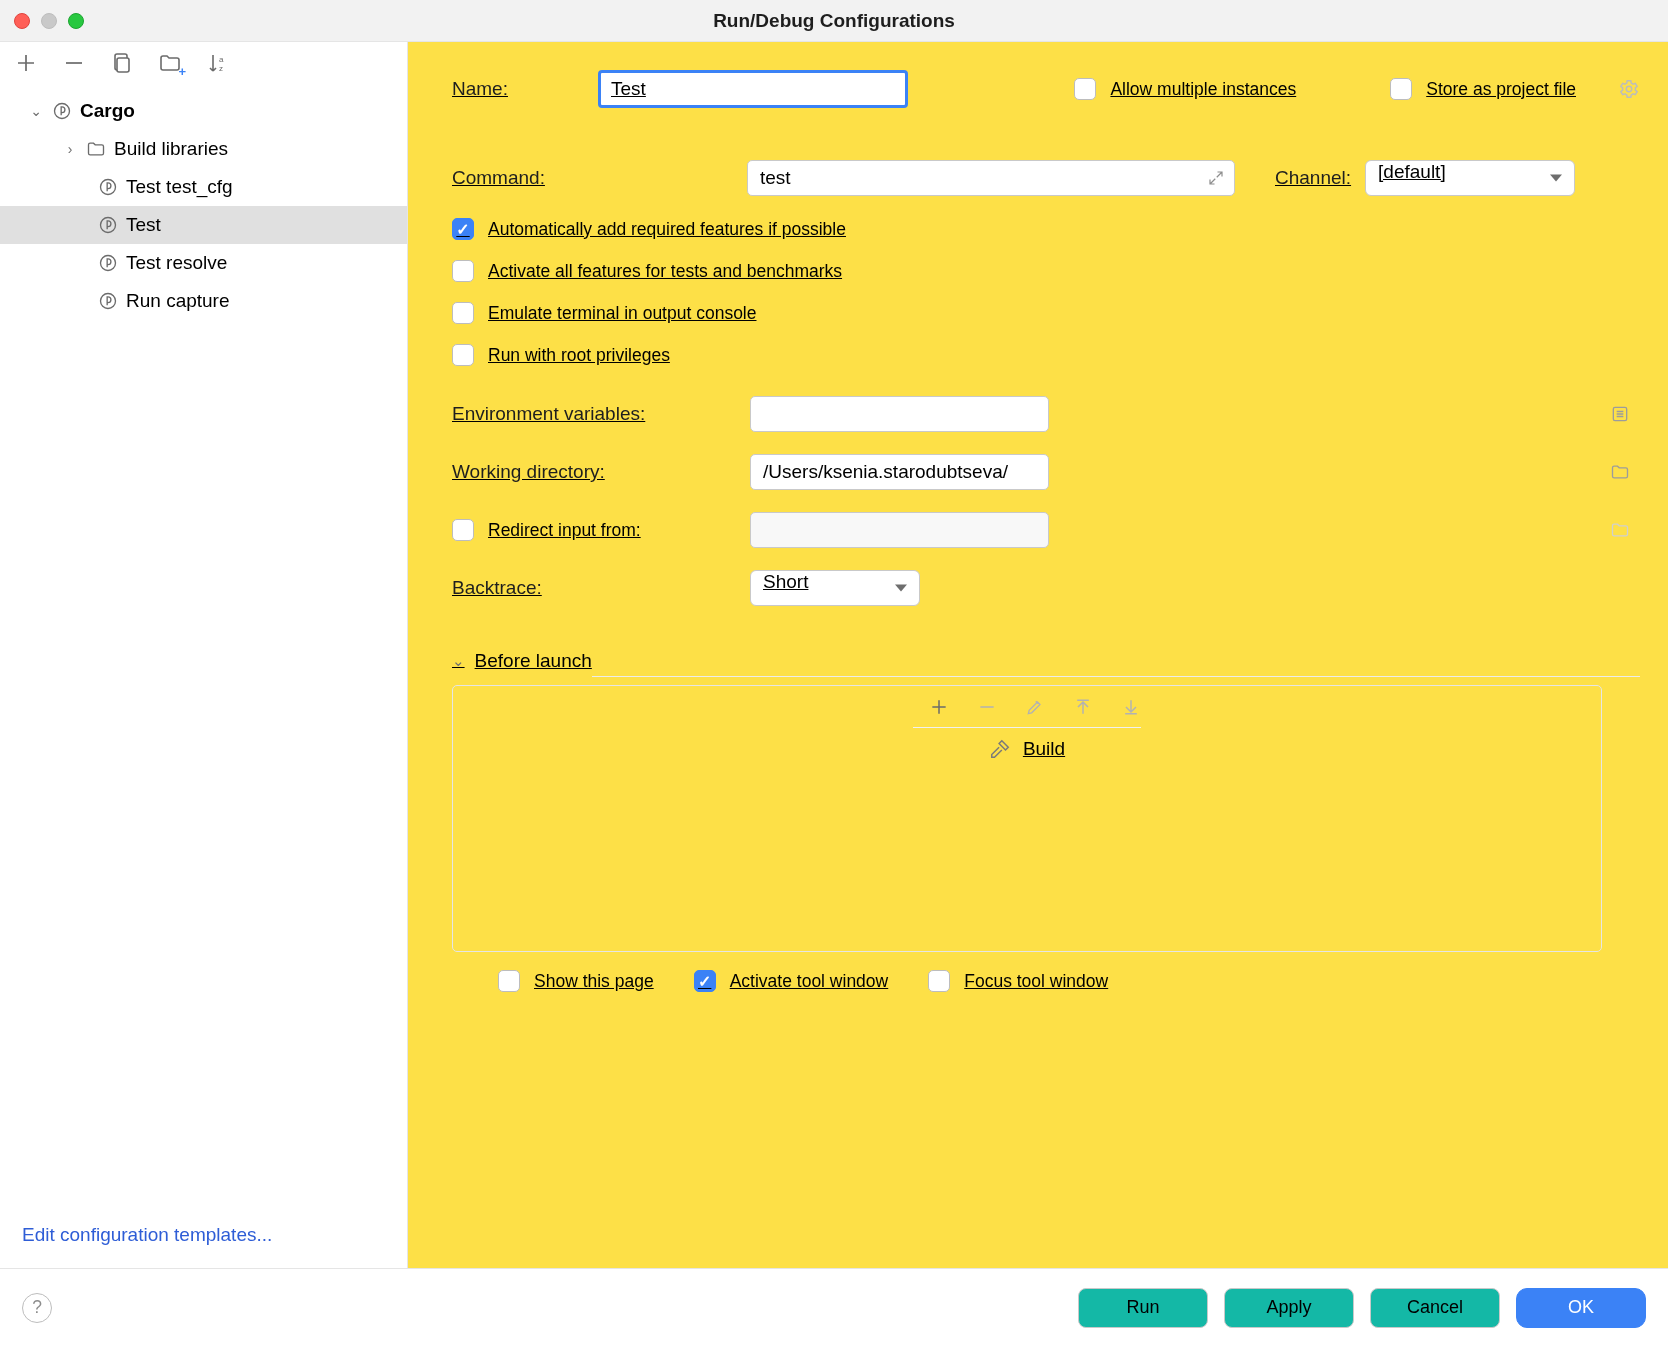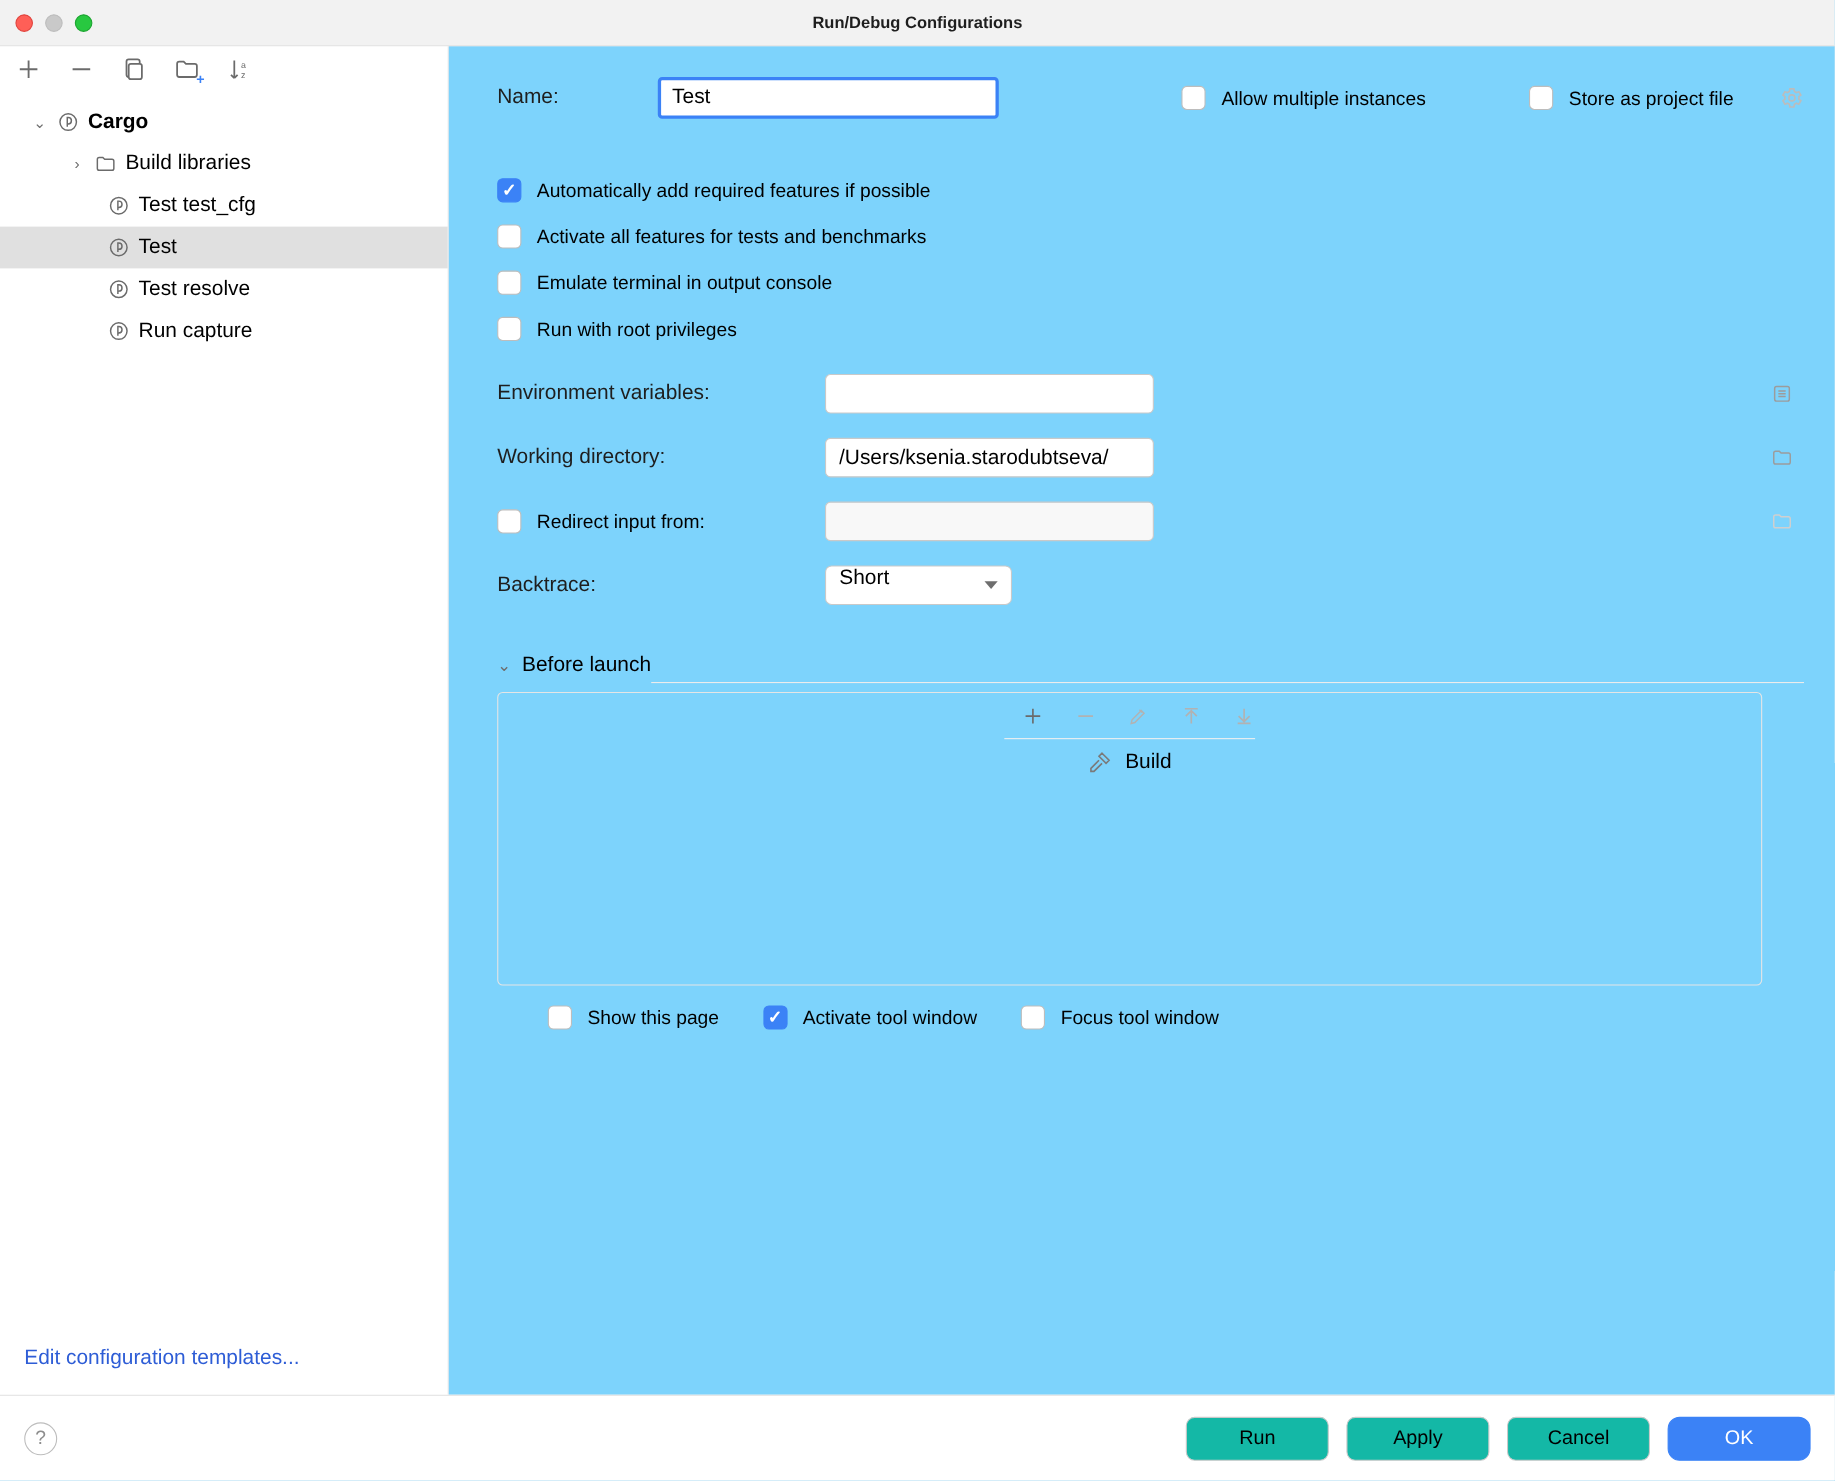--- a/index.html
+++ b/index.html
@@ -21,25 +21,25 @@
   align-items: center;
   padding: 0 14px;
   position: relative;
   border-bottom: 1px solid #e5e5e5;
 }
 .traffic { display: flex; gap: 11px; }
 .light { width: 16px; height: 16px; border-radius: 50%; }
 .light.red { background: #FF5F57; border: 0.5px solid #e0443e; }
 .light.yellow { background: #c9c9c9; border: 0.5px solid #bdbdbd; }
 .light.green { background: #28C840; border: 0.5px solid #1da531; }
-.window-title { position: absolute; left: 0; right: 0; text-align: center; font-weight: 600; font-size: 15px; color: #1e1e1e; pointer-events: none;}
+.window-title { position: absolute; left: 0; right: 0; text-align: center; font-weight: 600; font-size: 19px; color: #1e1e1e; pointer-events: none;}
 
 .main-split { flex: 1; display: flex; min-height: 0; }
 .sidebar { width: 408px; border-right: 1px solid #e5e5e5; background: #fff; display: flex; flex-direction: column;}
-.content { flex: 1; background: #7dd3fc; padding: 28px 28px 0 44px; overflow: auto;}
+.content { flex: 1; background: #fde047; padding: 28px 28px 0 44px; overflow: auto; text-decoration: underline;}
 
 .tb { height: 42px; display: flex; align-items: center; padding-left: 14px; gap: 24px; }
 .tb .icon-btn { width: 24px; height: 24px; display: flex; align-items:center; justify-content:center; color:#6b6b6b; cursor:pointer;}
 .tb .icon-btn.folder-plus { position: relative; }
 .tb .icon-btn.folder-plus::after {
   content: "+"; position: absolute; bottom: -4px; right: -4px;
   font-size: 13px; color:#3b82f6; font-weight:700;
 }
 .tree { padding-top: 8px; }
 .tree-row { display:flex; align-items:center; height:38px; padding-left: 28px; gap: 8px; cursor:pointer;}
@@ -218,20 +218,33 @@
         <span>Store as project file</span>
       </div>
       <span class="gear-faint" style="margin-left:10px;"><svg viewBox="0 0 24 24" fill="none" stroke="currentColor" stroke-width="1.6">
             <circle cx="12" cy="12" r="3"></circle>
             <path d="M19 12a7 7 0 0 0-.1-1.2l2-1.6-2-3.4-2.4 1a7 7 0 0 0-2-1.2L14 3h-4l-.5 2.6a7 7 0 0 0-2 1.2l-2.4-1-2 3.4 2 1.6A7 7 0 0 0 5 12c0 .4 0 .8.1 1.2l-2 1.6 2 3.4 2.4-1a7 7 0 0 0 2 1.2L10 21h4l.5-2.6a7 7 0 0 0 2-1.2l2.4 1 2-3.4-2-1.6c.1-.4.1-.8.1-1.2z"></path>
           </svg></span>
     </div>
 
     <div style="height:30px"></div>
 
+    <div class="form-row">
+      <label class="fld cmd-label">Command:</label>
+      <div class="cmd-wrap">
+        <input class="text-input" style="width: 100%;" value="test">
+        <span class="expand-ico"><svg viewBox="0 0 24 24" fill="none" stroke="currentColor" stroke-width="1.6">
+              <path d="M14 4h6v6M10 20H4v-6M20 4l-7 7M4 20l7-7"></path>
+            </svg></span>
+      </div>
+      <label class="fld channel-label">Channel:</label>
+      <div class="select" style="width:210px">
+        <span>[default]</span>
+      </div>
+    </div>
 
     <div class="checklist">
       <div class="chk">
         <span class="chk-box checked"></span>
         <span>Automatically add required features if possible</span>
       </div>
       <div class="chk">
         <span class="chk-box"></span>
         <span>Activate all features for tests and benchmarks</span>
       </div>

